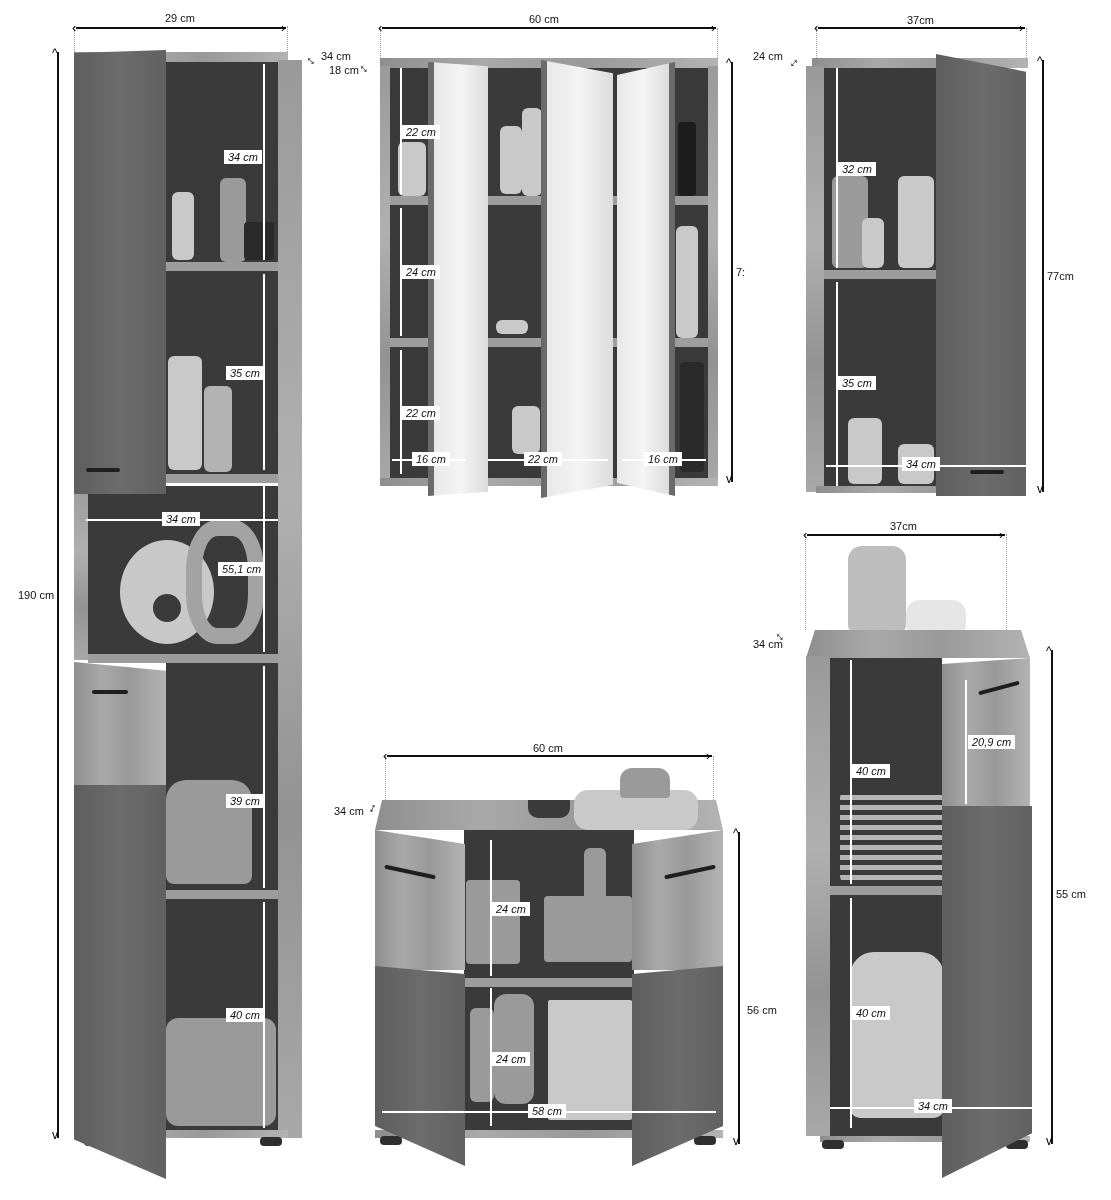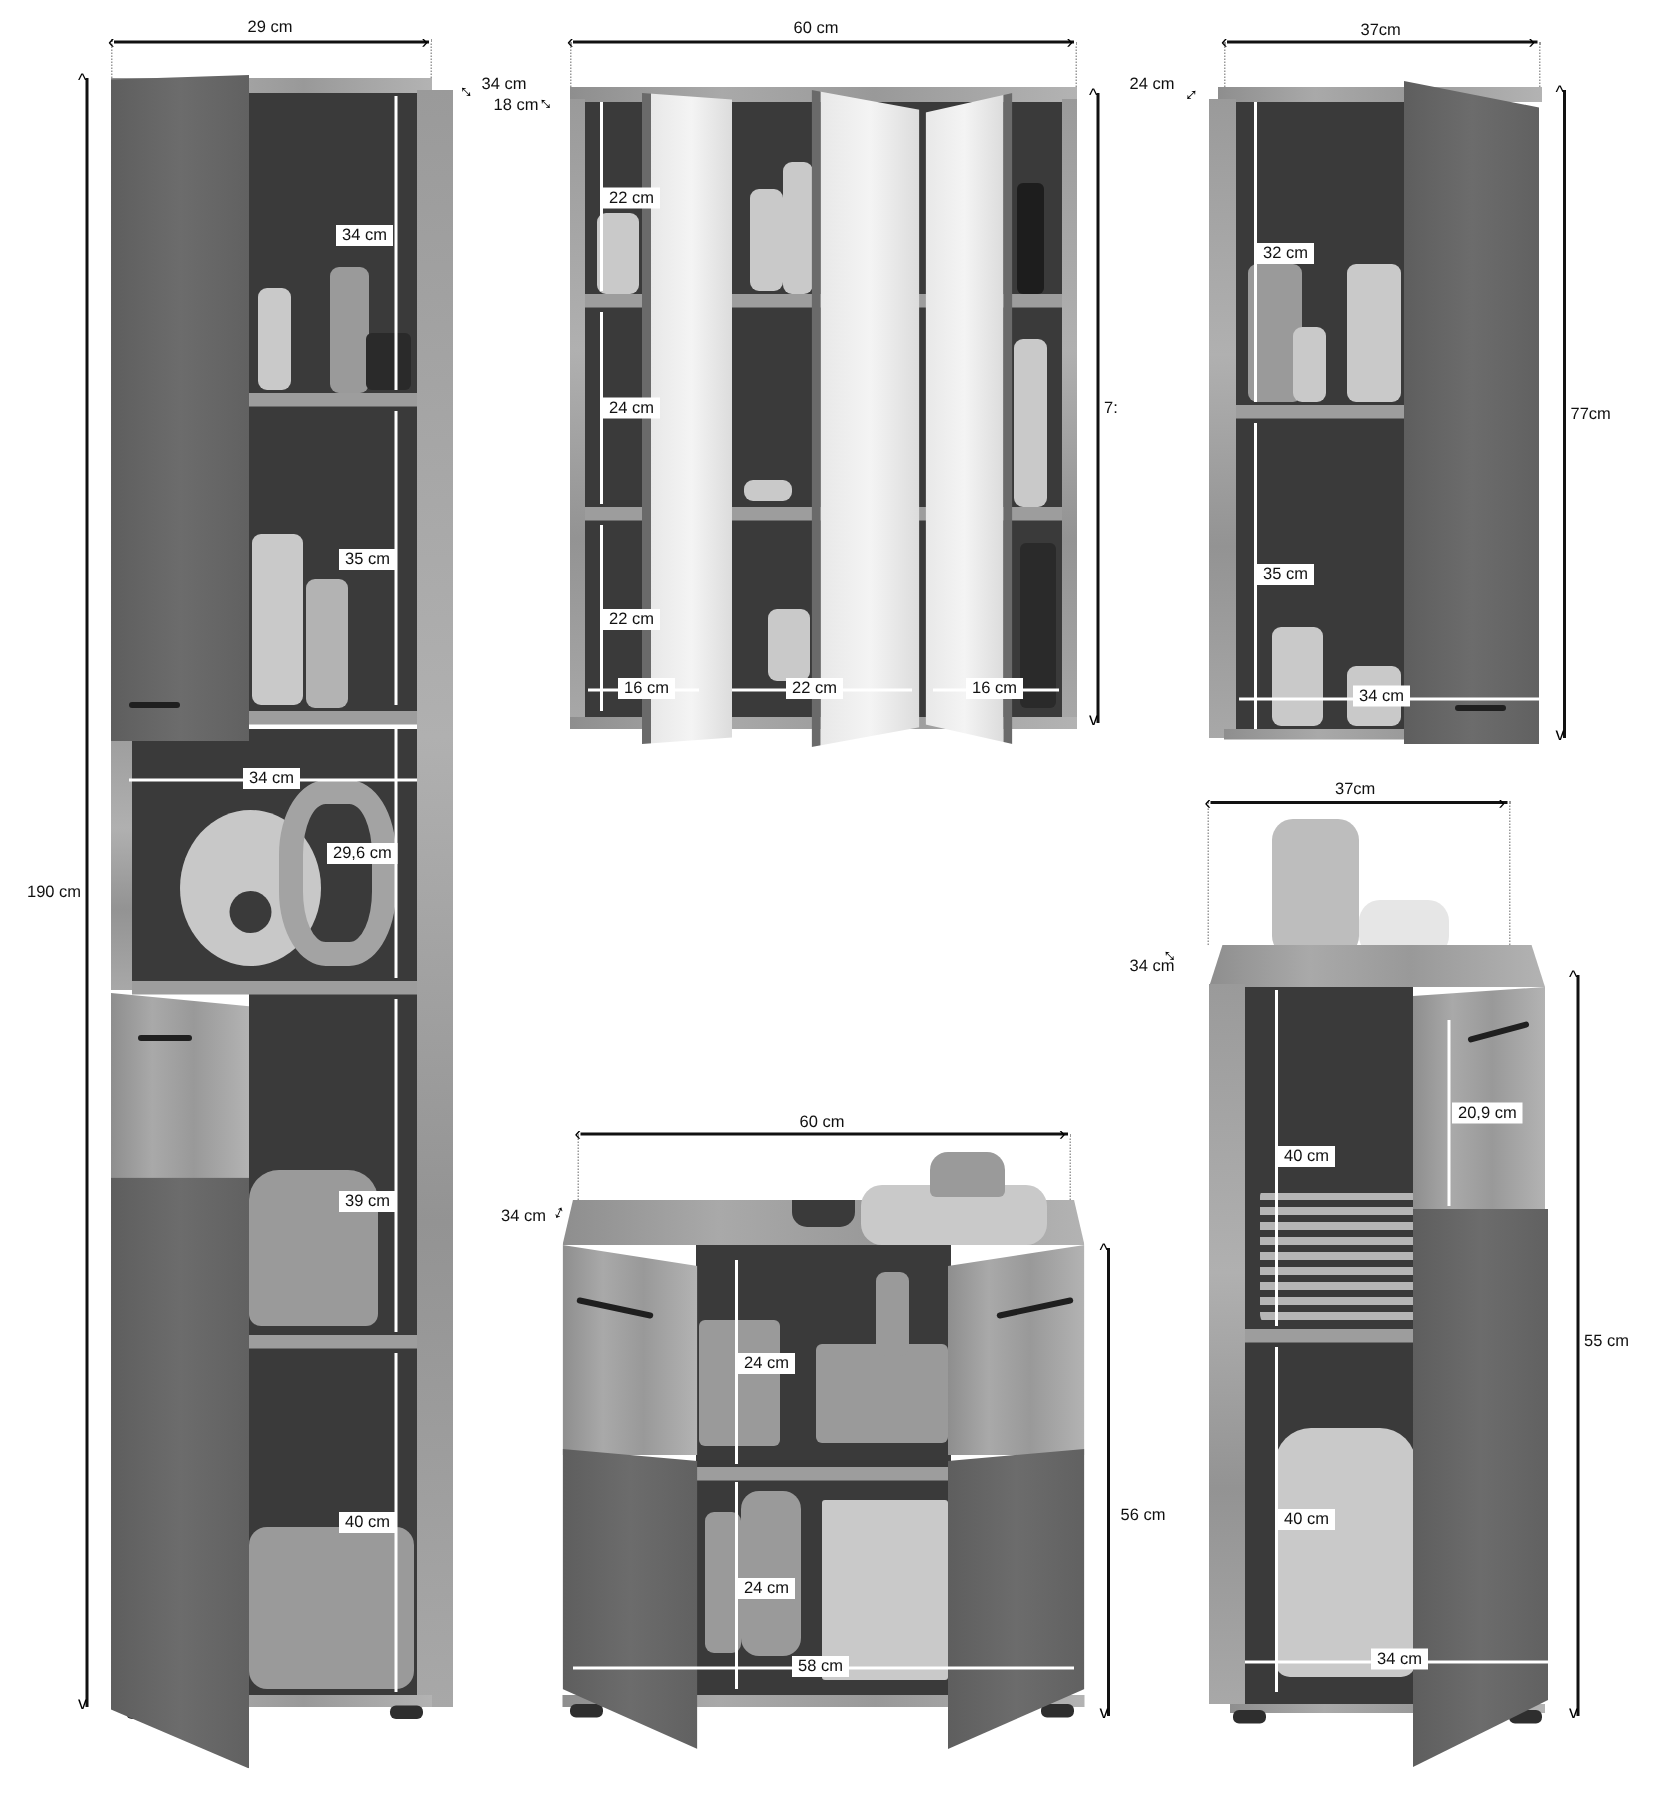--- a/index.html
+++ b/index.html
@@ -6,21 +6,21 @@
   body { width:1111px; height:1200px; position:relative; overflow:hidden; font-family:"Liberation Sans", sans-serif; }
   .abs { position:absolute; }
   .wood { background:linear-gradient(90deg,#8e8e8e,#a9a9a9 30%,#999 60%,#b3b3b3); }
   .wood-v { background:linear-gradient(180deg,#9a9a9a,#b0b0b0 40%,#939393 70%,#a8a8a8); }
   .inner { background:#3a3a3a; }
   .door { background:linear-gradient(90deg,#5e5e5e,#6c6c6c 50%,#616161); }
   .mirror { background:linear-gradient(90deg,#e8e8e8,#f4f4f4 50%,#dcdcdc); border-left:6px solid #6a6a6a; box-sizing:border-box; }
   .shelf { background:#9d9d9d; height:9px; }
   .foot { background:#2e2e2e; border-radius:4px; height:9px; width:22px; }
   .lbl-out { font-size:11px; color:#111; white-space:nowrap; }
-  .lbl-in { font-size:11px; color:#111; background:#fff; padding:1px 4px; white-space:nowrap; }
+  .lbl-in { font-size:11px; color:#111; background:#fff; padding:1px 4px; white-space:nowrap;font-style:italic; }
   .line-h { height:2px; background:#111; }
   .line-v { width:2px; background:#111; }
   .line-hw { height:2px; background:#fff; }
   .line-vw { width:2px; background:#fff; }
   .dot-v { width:0; border-left:1px dotted #999; }
   .obj-light { background:#c9c9c9; border-radius:6px; }
   .obj-mid { background:#9a9a9a; border-radius:6px; }
   .obj-dark { background:#2a2a2a; border-radius:4px; }
   .handle { background:#1f1f1f; height:4px; border-radius:2px; }
 </style>
@@ -75,21 +75,21 @@
   <div class="abs" style="left:153px;top:594px;width:28px;height:28px;border-radius:50%;background:#3a3a3a;"></div>
   <div class="abs" style="left:186px;top:520px;width:78px;height:124px;border-radius:40%;border:16px solid #a3a3a3;box-sizing:border-box;"></div>
   <div class="abs obj-mid" style="left:166px;top:780px;width:86px;height:104px;border-radius:20px 20px 8px 8px;"></div>
   <div class="abs obj-mid" style="left:166px;top:1018px;width:110px;height:108px;border-radius:12px;"></div>
 
   <div class="abs line-vw" style="left:263px;top:64px;height:196px;"></div>
   <div class="abs lbl-in" style="left:224px;top:150px;">34 cm</div>
   <div class="abs line-vw" style="left:263px;top:274px;height:196px;"></div>
   <div class="abs lbl-in" style="left:226px;top:366px;">35 cm</div>
   <div class="abs line-vw" style="left:263px;top:486px;height:166px;"></div>
-  <div class="abs lbl-in" style="left:218px;top:562px;">29,6 cm</div>
+  <div class="abs lbl-in" style="left:218px;top:562px;">55,1 cm</div>
   <div class="abs line-hw" style="left:86px;top:519px;width:192px;"></div>
   <div class="abs lbl-in" style="left:162px;top:512px;">34 cm</div>
   <div class="abs line-vw" style="left:263px;top:666px;height:222px;"></div>
   <div class="abs lbl-in" style="left:226px;top:794px;">39 cm</div>
   <div class="abs line-vw" style="left:263px;top:902px;height:226px;"></div>
   <div class="abs lbl-in" style="left:226px;top:1008px;">40 cm</div>
 </div>
 
 <div>
   <div class="abs dot-v" style="left:380px;top:28px;height:30px;"></div>

